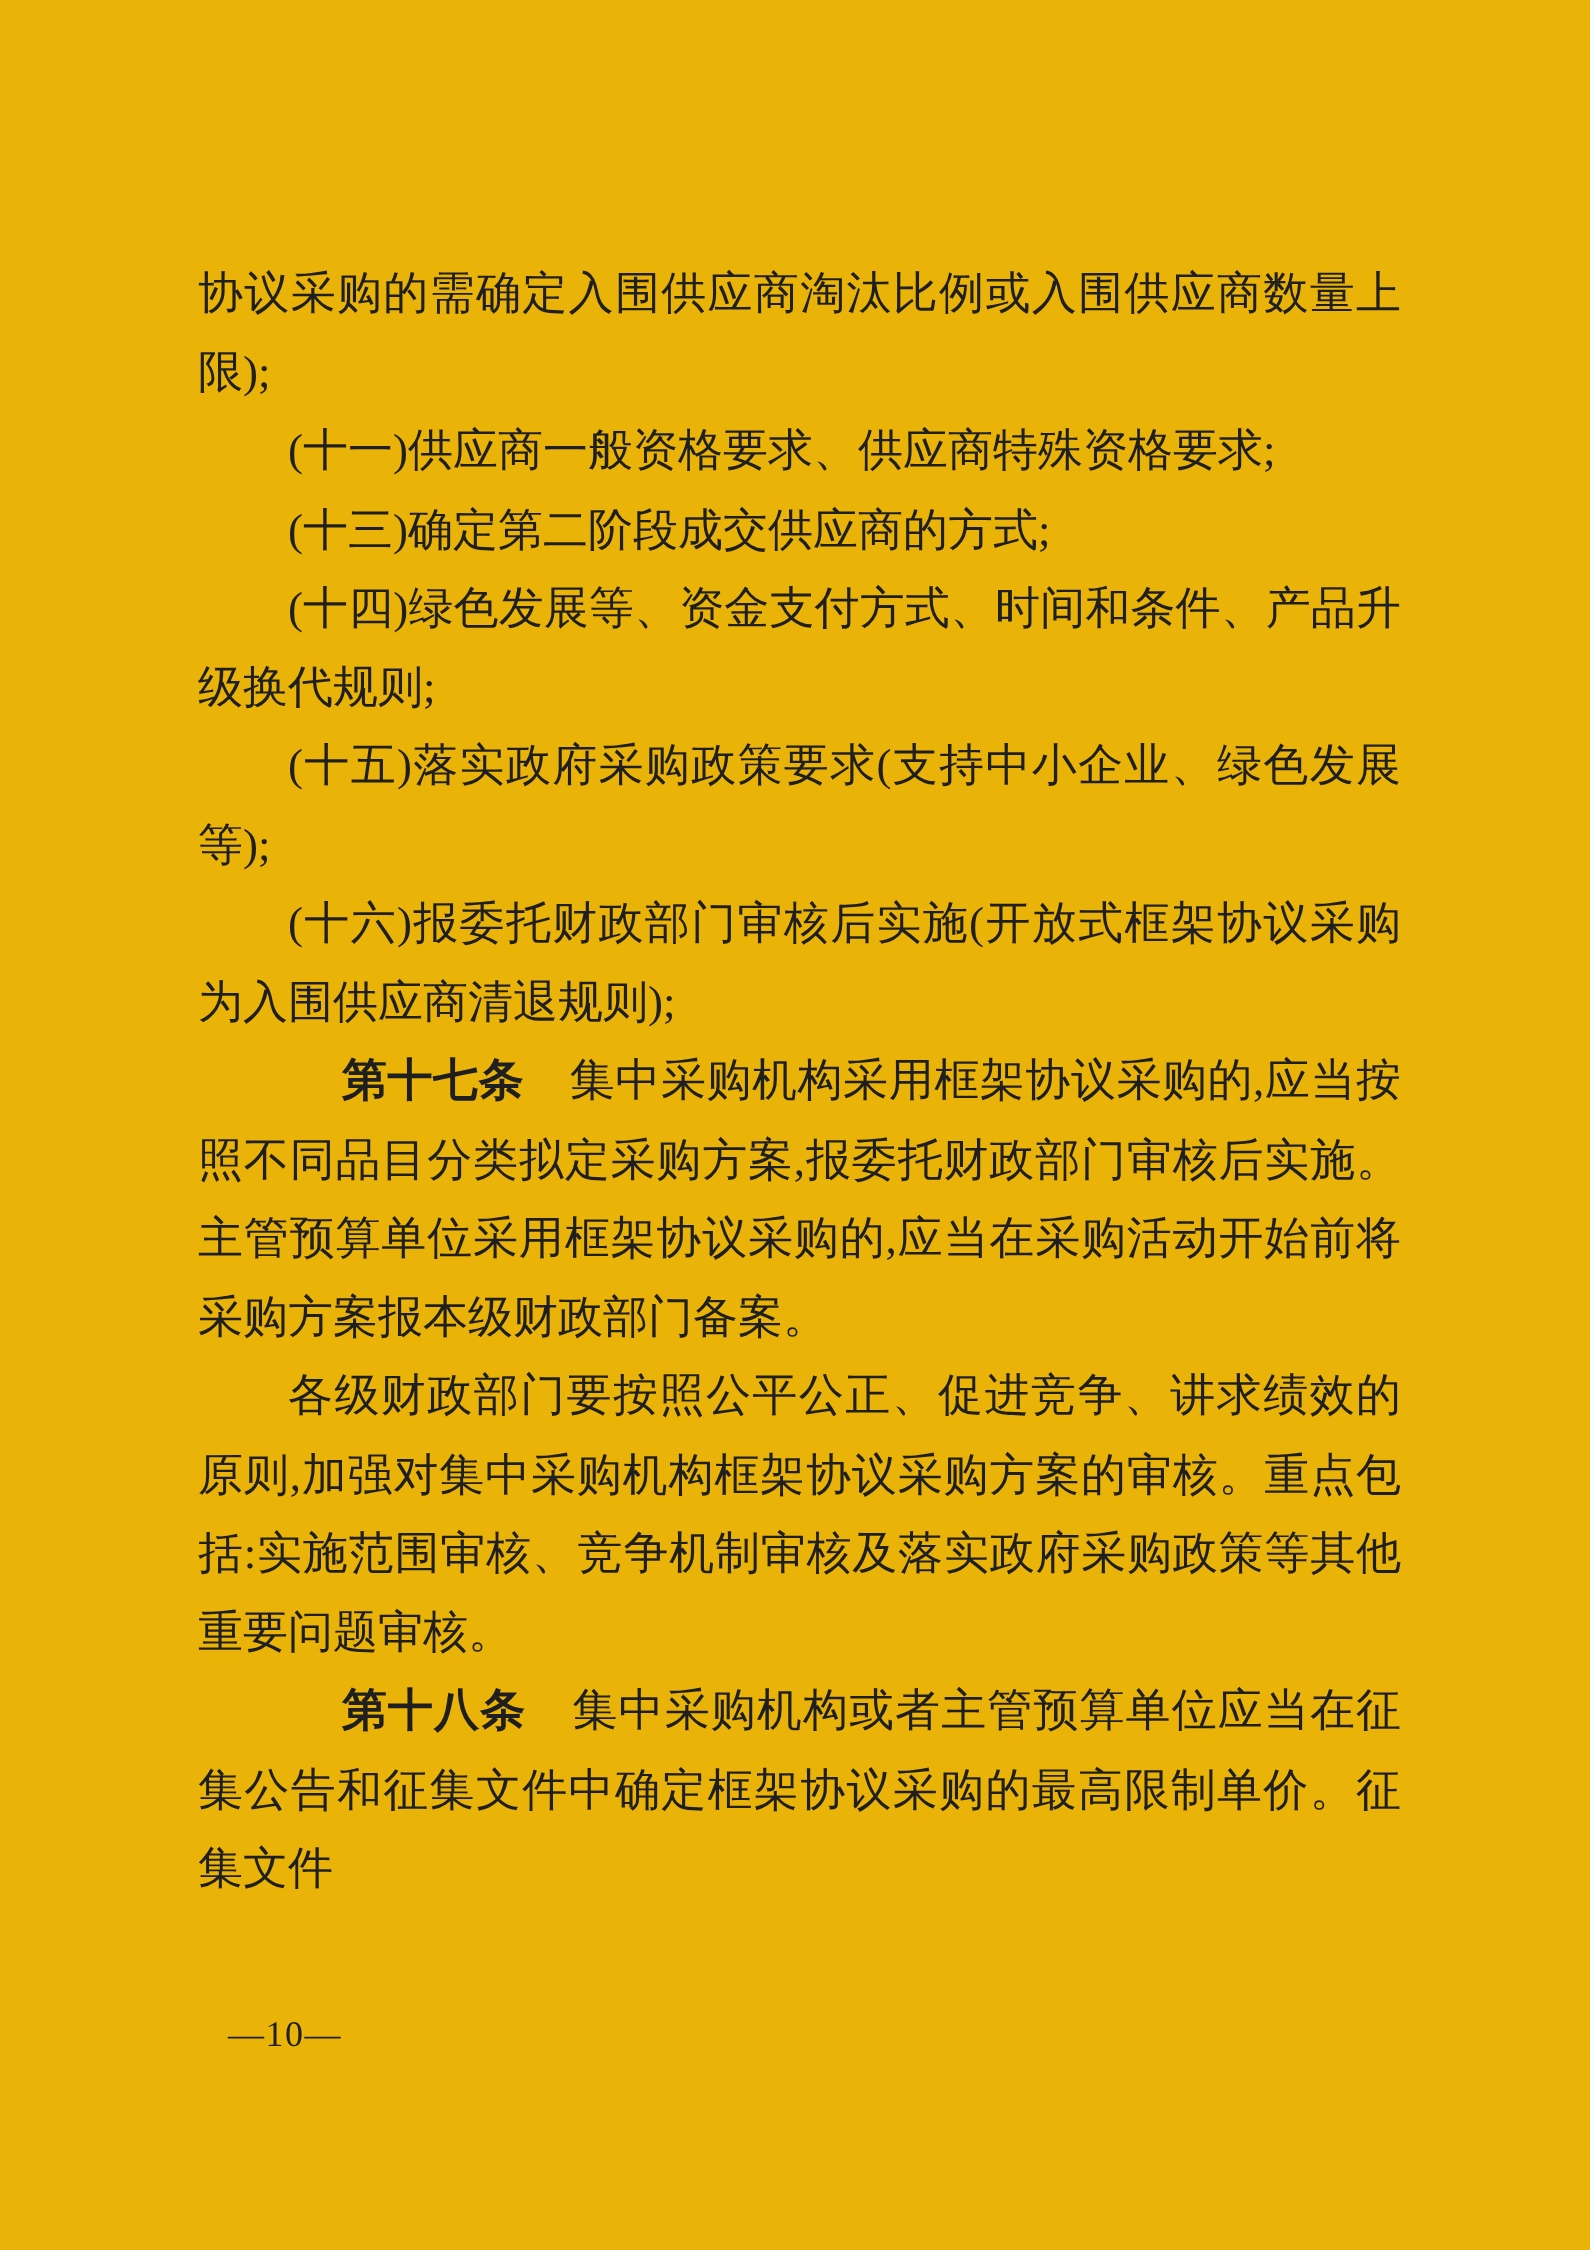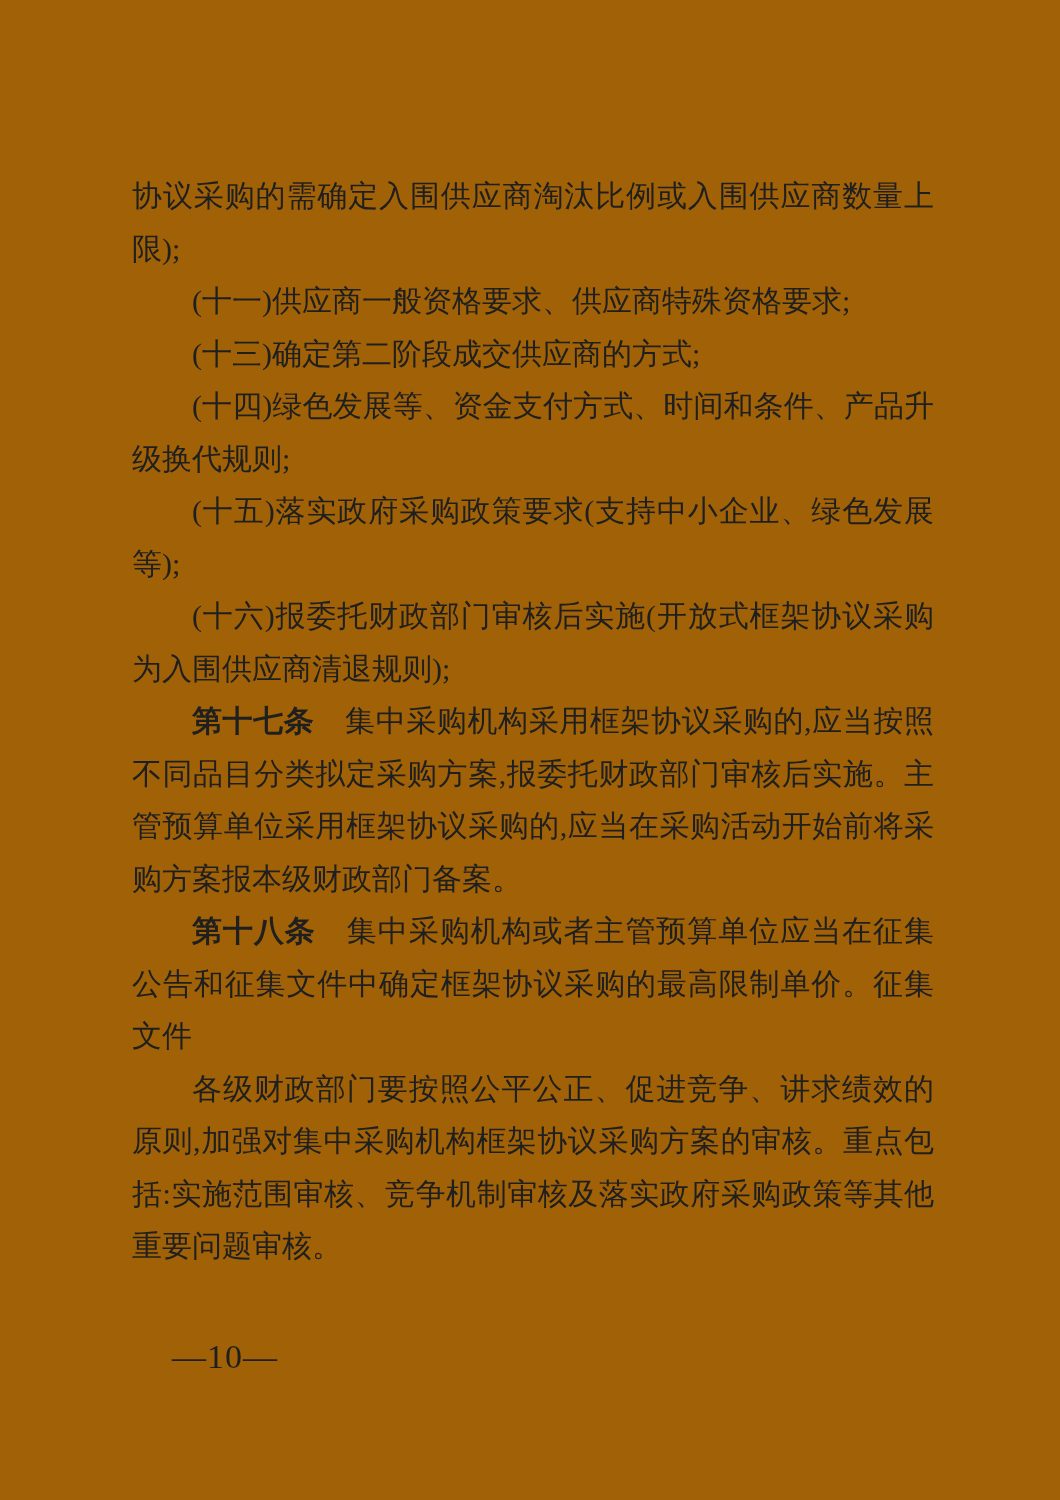--- a/index.html
+++ b/index.html
@@ -4,21 +4,21 @@
 <style>
   html, body {
     margin: 0;
     padding: 0;
     background: #ffffff;
   }
   .page {
     position: relative;
     width: 1060px;
     height: 1500px;
-    background: #a16207;
+    background: #eab308;
     overflow: hidden;
     font-family: "Liberation Serif", "DejaVu Serif", serif;
   }
   .content {
     position: absolute;
     left: 132px;
     top: 170px;
     width: 802px;
   }
   .para {
@@ -30,26 +30,27 @@
     text-align: justify;
     
     font-feature-settings: "halt" 1;
     word-break: break-all;
   }
   .para.indent {
     text-indent: 2em;
   }
   .para .lead {
     font-weight: 700;
+    margin-left: 36px;
   }
   .footer {
     position: absolute;
-    left: 172px;
+    left: 152px;
     top: 1341px;
-    font-size: 34px;
+    font-size: 24px;
     line-height: 32px;
     color: #1f1f1f;
     letter-spacing: 1px;
     font-family: "Liberation Serif", "DejaVu Serif", serif;
   }
 </style>
 </head>
 <body>
 
 <div class="page">
@@ -64,20 +65,20 @@
 
     <p class="para indent"><span>(十四)绿色发展等、资金支付方式、时间和条件、产品升级换代规则;</span></p>
 
     <p class="para indent"><span>(十五)落实政府采购政策要求(支持中小企业、绿色发展等);</span></p>
 
     <p class="para indent"><span>(十六)报委托财政部门审核后实施(开放式框架协议采购为入围供应商清退规则);</span></p>
 
 
     <p class="para indent"><b class="lead">第十七条</b><span>　集中采购机构采用框架协议采购的,应当按照不同品目分类拟定采购方案,报委托财政部门审核后实施。主管预算单位采用框架协议采购的,应当在采购活动开始前将采购方案报本级财政部门备案。</span></p>
 
+    <p class="para indent"><span>各级财政部门要按照公平公正、促进竞争、讲求绩效的原则,加强对集中采购机构框架协议采购方案的审核。重点包括:实施范围审核、竞争机制审核及落实政府采购政策等其他重要问题审核。</span></p>
+
     <p class="para indent"><b class="lead">第十八条</b><span>　集中采购机构或者主管预算单位应当在征集公告和征集文件中确定框架协议采购的最高限制单价。征集文件</span></p>
-
-    <p class="para indent"><span>各级财政部门要按照公平公正、促进竞争、讲求绩效的原则,加强对集中采购机构框架协议采购方案的审核。重点包括:实施范围审核、竞争机制审核及落实政府采购政策等其他重要问题审核。</span></p>
 
   </div>
 
   <div class="footer">—10—</div>
 </div>
 
 </body></html>

